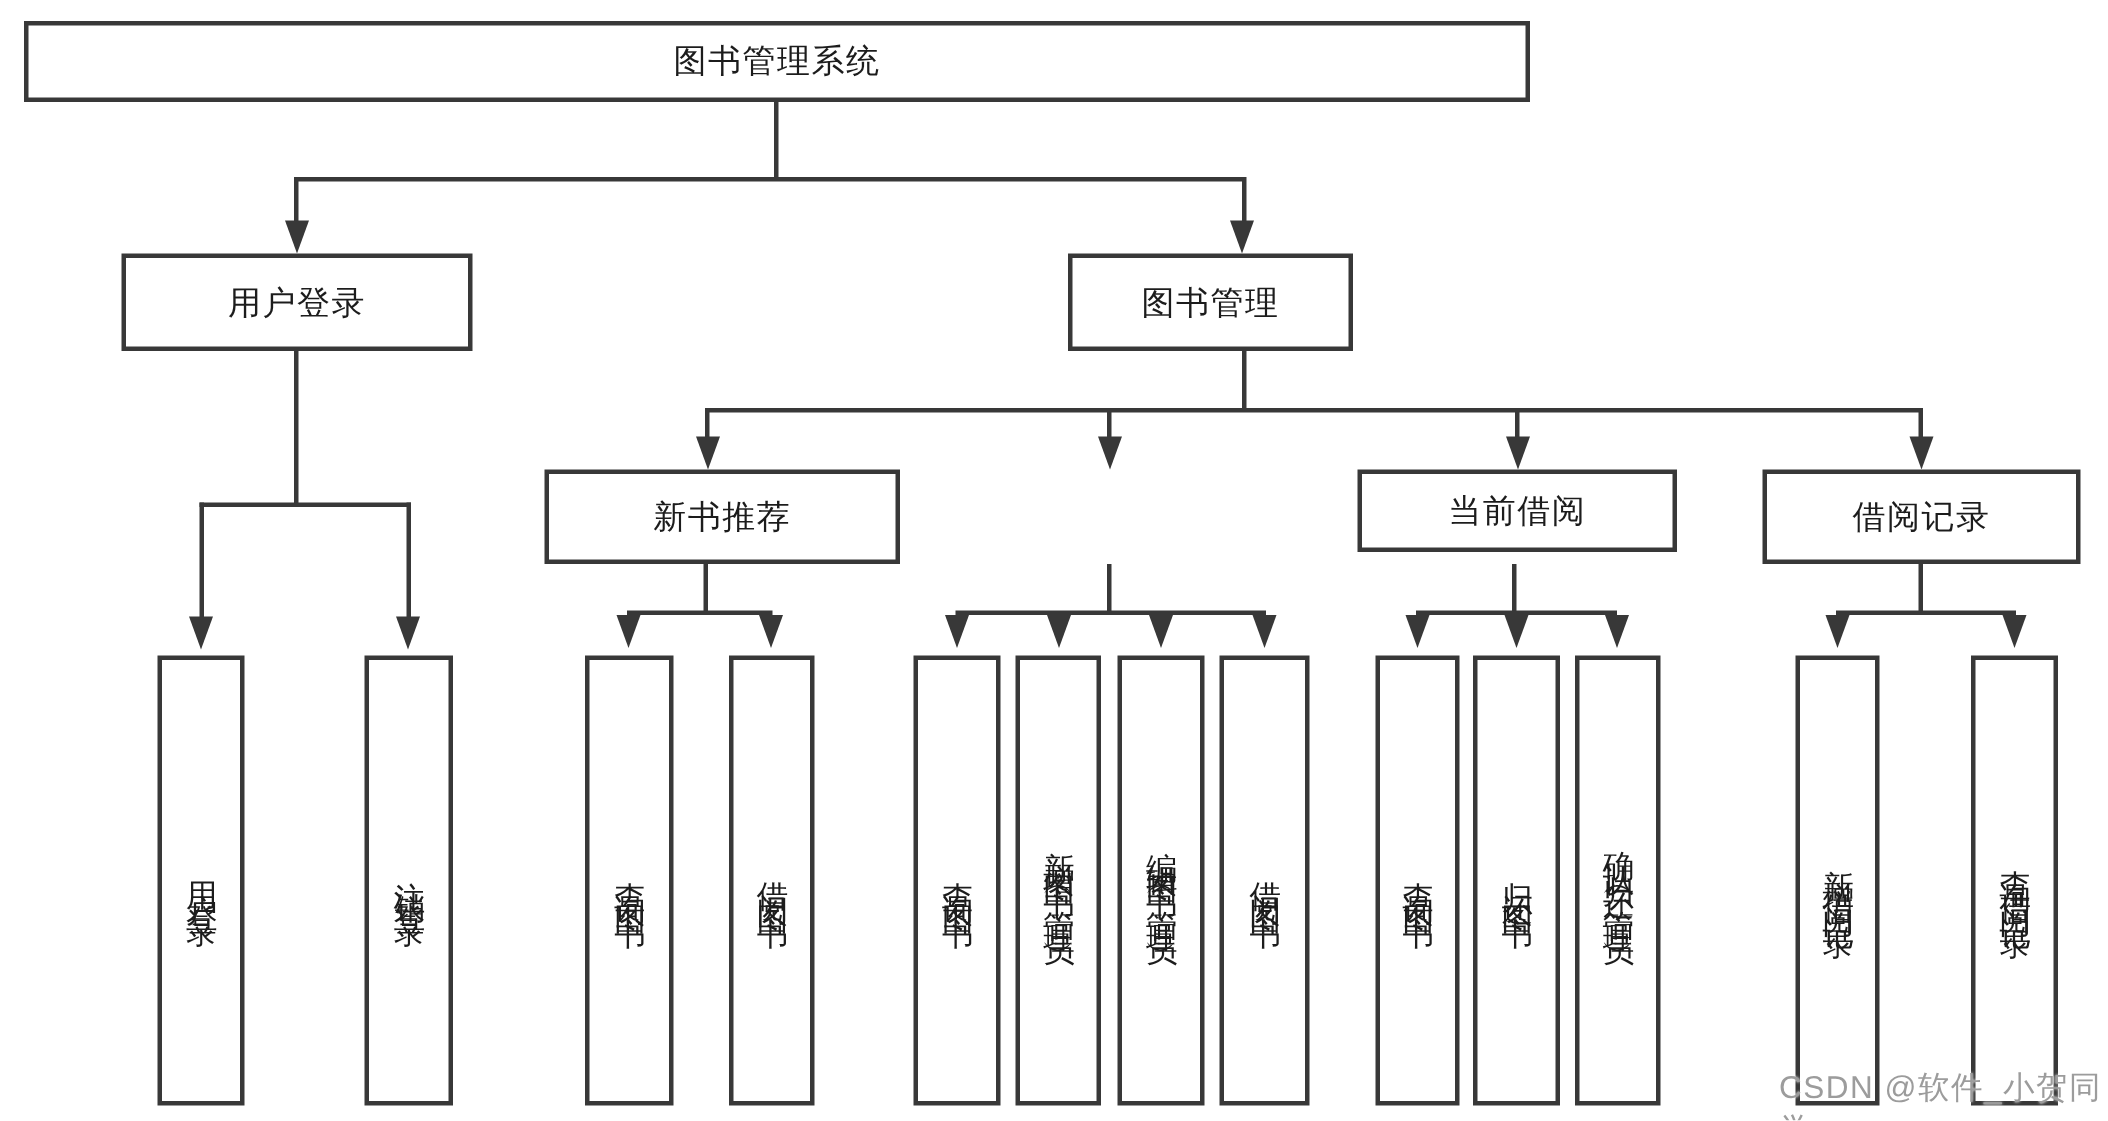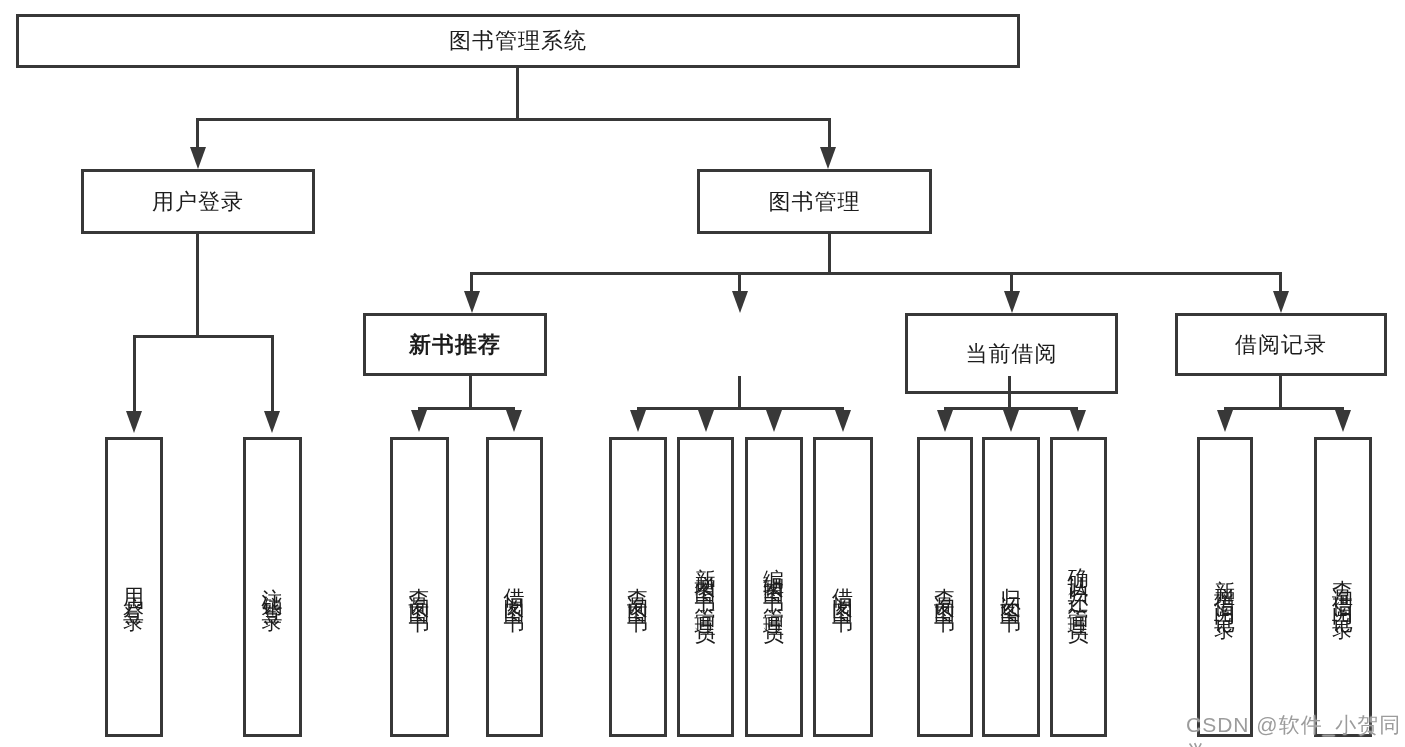--- a/index.html
+++ b/index.html
@@ -43,21 +43,21 @@
   <div class="vline" style="left:516px;top:68px;height:51px;"></div>
   <div class="hline" style="left:196px;top:118px;width:634px;"></div>
   <div class="vline" style="left:196px;top:118px;height:30px;"></div>
   <div class="arrow" style="left:190px;top:147px;"></div>
   <div class="vline" style="left:828px;top:118px;height:30px;"></div>
   <div class="arrow" style="left:820px;top:147px;"></div>
 
   <div class="node hnode" style="left:81px;top:169px;width:234px;height:65px;">
     <span>用户登录</span>
   </div>
-  <div class="node hnode" style="left:697px;top:169px;width:235px;height:65px;">
+  <div class="node hnode" style="left:712px;top:169px;width:190px;height:65px;">
     <span>图书管理</span>
   </div>
 
   <div class="vline" style="left:196px;top:234px;height:103px;"></div>
   <div class="hline" style="left:133px;top:335px;width:141px;"></div>
   <div class="vline" style="left:133px;top:335px;height:77px;"></div>
   <div class="arrow" style="left:126px;top:411px;"></div>
   <div class="vline" style="left:271px;top:335px;height:77px;"></div>
   <div class="arrow" style="left:264px;top:411px;"></div>
 
@@ -65,24 +65,24 @@
   <div class="hline" style="left:470px;top:272px;width:811px;"></div>
   <div class="vline" style="left:470px;top:272px;height:20px;"></div>
   <div class="arrow" style="left:464px;top:291px;"></div>
   <div class="vline" style="left:738px;top:272px;height:20px;"></div>
   <div class="arrow" style="left:732px;top:291px;"></div>
   <div class="vline" style="left:1010px;top:272px;height:20px;"></div>
   <div class="arrow" style="left:1004px;top:291px;"></div>
   <div class="vline" style="left:1279px;top:272px;height:20px;"></div>
   <div class="arrow" style="left:1273px;top:291px;"></div>
 
-  <div class="node hnode" style="left:363px;top:313px;width:184px;height:63px;font-weight:bold;">
+  <div class="node hnode" style="left:363px;top:313px;width:237px;height:63px;">
     <span>新书推荐</span>
   </div>
-  <div class="node hnode" style="left:905px;top:313px;width:213px;height:81px;">
+  <div class="node hnode" style="left:905px;top:313px;width:213px;height:55px;">
     <span>当前借阅</span>
   </div>
   <div class="node hnode" style="left:1175px;top:313px;width:212px;height:63px;">
     <span>借阅记录</span>
   </div>
 
   <div class="vline" style="left:469px;top:376px;height:33px;"></div>
   <div class="hline" style="left:418px;top:407px;width:97px;"></div>
   <div class="arrow" style="left:411px;top:410px;"></div>
   <div class="arrow" style="left:506px;top:410px;"></div>

